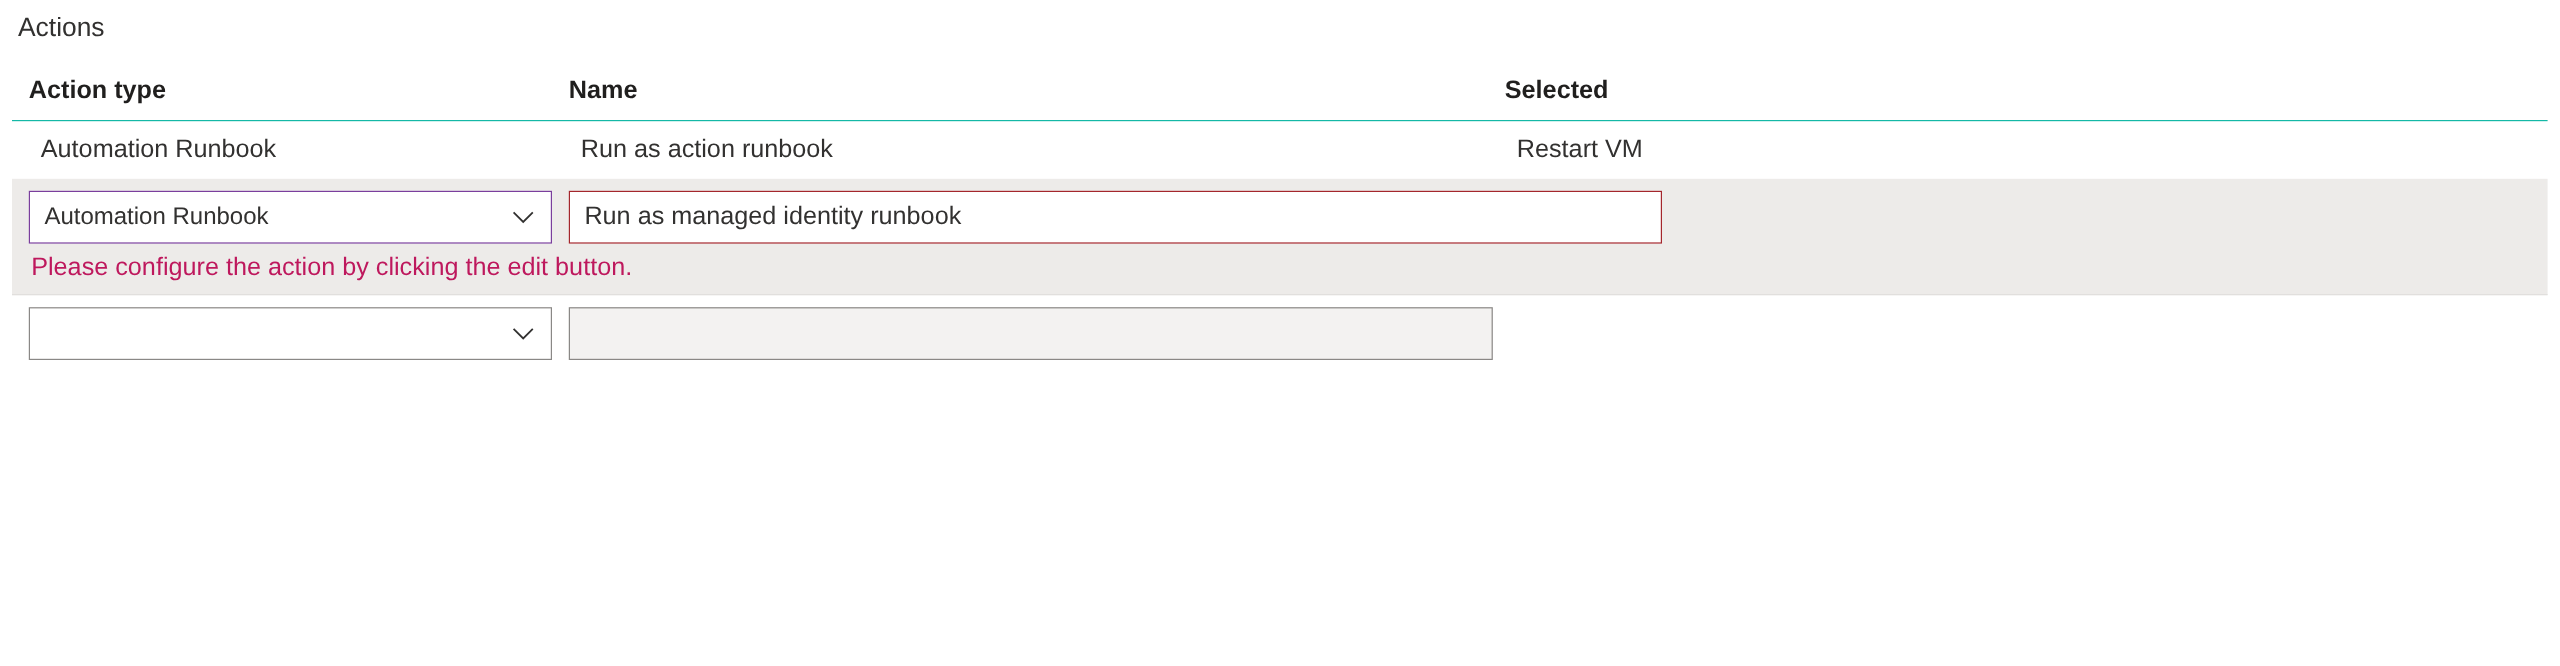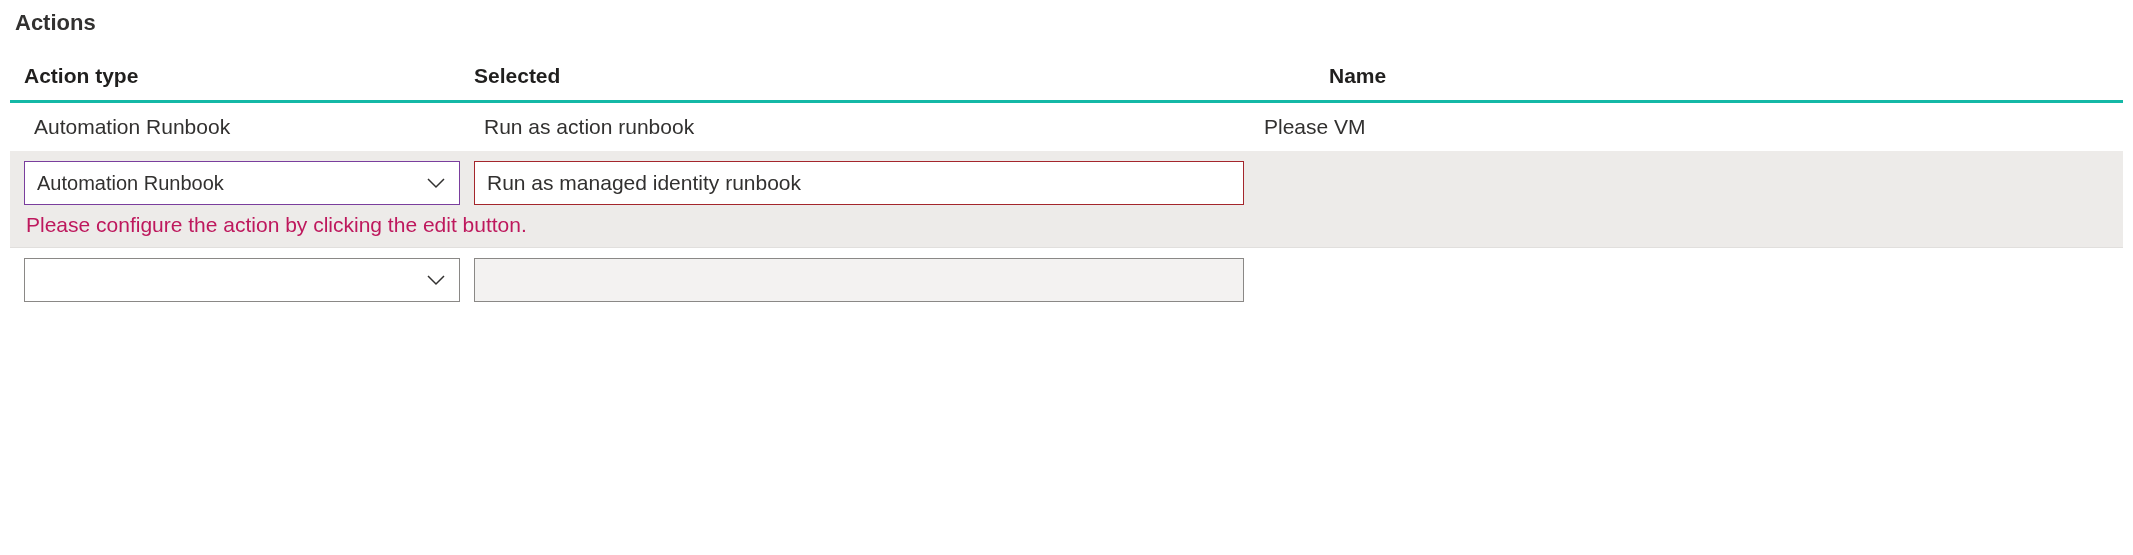--- a/index.html
+++ b/index.html
@@ -9,31 +9,31 @@
     }
     body {
       font-family: "Segoe UI", -apple-system, BlinkMacSystemFont, sans-serif;
       font-size: 20px;
       color: #323130;
       background: #ffffff;
       padding: 10px;
     }
     .section-title {
       font-size: 22px;
-      font-weight: 700;
+      font-weight: 400;
       color: #323130;
       margin-bottom: 18px;
       padding-left: 5px;
     }
     .table {
       width: 100%;
     }
     .header-row {
       display: flex;
-      border-bottom: 3px solid #14b8a6;
+      border-bottom: 1px solid #14b8a6;
       padding: 10px 14px 12px 14px;
     }
     .col-action-type {
       width: 450px;
       flex-shrink: 0;
     }
     .col-name {
       width: 780px;
       flex-shrink: 0;
     }
@@ -105,21 +105,21 @@
     .textbox {
       height: 44px;
       background: #ffffff;
       display: flex;
       align-items: center;
       padding: 0 12px;
       font-size: 21px;
     }
     .textbox-red {
       border: 1px solid #a4262c;
-      width: 770px;
+      width: 911px;
     }
     .textbox-gray {
       border: 1px solid #8a8886;
       background: #f3f2f1;
       width: 770px;
     }
     .validation-msg {
       color: #be185d;
       font-size: 21px;
       padding: 8px 2px 0 2px;
@@ -127,28 +127,28 @@
   </style>
 </head>
 <body>
 
 <div class="section-title">Actions</div>
 
 <div class="table">
 
   <div class="header-row">
     <div class="header-cell col-action-type">Action type</div>
+    <div class="header-cell col-name">Name</div>
     <div class="header-cell col-selected">Selected</div>
-    <div class="header-cell col-name">Name</div>
   </div>
 
   <div class="data-row">
     <div class="data-cell col-action-type">Automation Runbook</div>
     <div class="data-cell col-name">Run as action runbook</div>
-    <div class="data-cell col-selected">Please VM</div>
+    <div class="data-cell col-selected">Restart VM</div>
   </div>
 
   <div class="edit-row-wrapper">
     <div class="edit-row">
       <div class="dropdown dropdown-purple">
         <span>Automation Runbook</span>
         <span class="chevron">
           <svg viewBox="0 0 18 12">
               <path d="M1 2 L9 10 L17 2" stroke="#323130" stroke-width="1.5" fill="none"></path>
             </svg>

